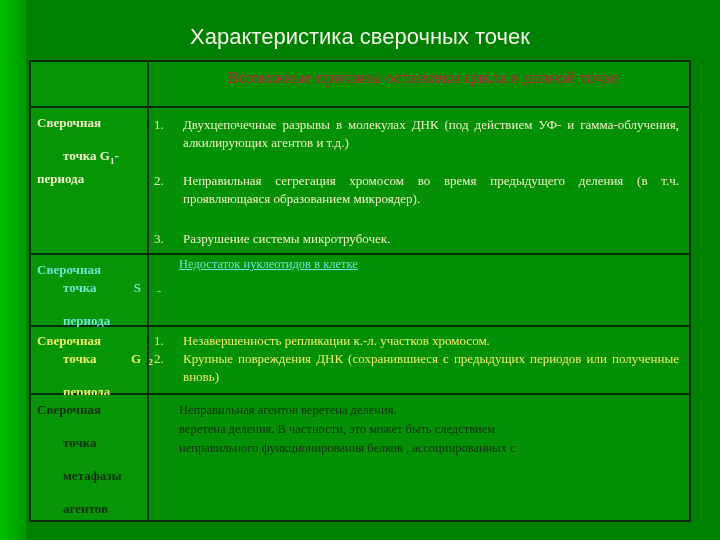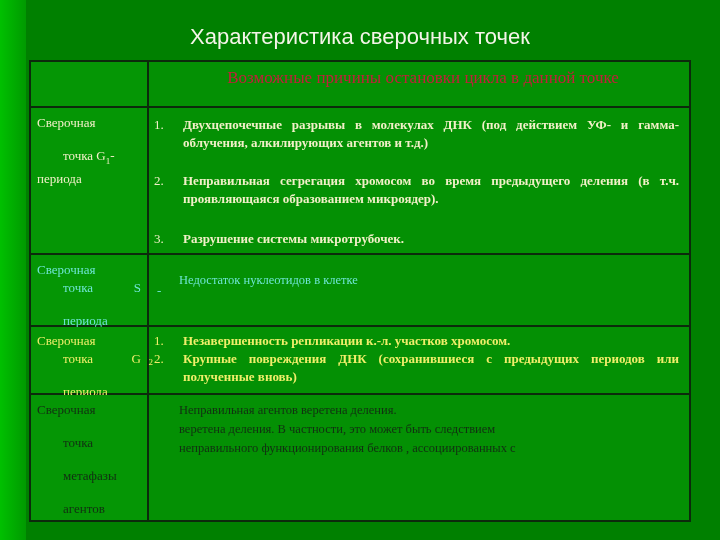--- a/index.html
+++ b/index.html
@@ -19,33 +19,33 @@
     font-family: "Liberation Sans", "DejaVu Sans", sans-serif;
     font-size: 22px;
   }
   .table {
     position: absolute; left: 29px; top: 60px; width: 662px; height: 462px;
     border: 2px solid #0c2a0c; box-sizing: border-box;
     background: #049004;
   }
   .row { position: absolute; left: 0; width: 658px; border-bottom: 2px solid #0c2a0c; box-sizing: border-box; }
   .row:last-child { border-bottom: none; }
-  .col-left { position: absolute; left: 0; top: 0; bottom: 0; width: 118px; border-right: 2px solid #0c2a0c; box-sizing: border-box; background: #059605; }
+  .col-left { position: absolute; left: 0; top: 0; bottom: 0; width: 118px; border-right: 2px solid #0c2a0c; box-sizing: border-box; background: #059605; font-weight: bold; }
   .col-right { position: absolute; left: 118px; top: 0; right: 0; }
   .header-text {
     position: absolute; left: 16px; right: 8px; top: 6px;
     color: #c0203a; font-size: 17px; white-space: nowrap; text-align: center;
   }
   .lbl { position: absolute; left: 6px; top: 6px; font-size: 13px; line-height: 18px; }
   .lbl .l1 { display: block; }
   .lbl .ind { display: block; padding-left: 26px; margin-top: 15px; }
   .lbl .just { display: flex; justify-content: space-between; padding-left: 26px; width: 78px; }
   .item { position: absolute; left: 5px; right: 10px; font-size: 13px; line-height: 18px; }
   .item .num { position: absolute; left: 0; top: 0; width: 24px; }
-  .item .txt { display: block; padding-left: 29px; text-align: justify; font-weight: bold; }
+  .item .txt { display: block; padding-left: 29px; text-align: justify; }
   .c-g1 { color: #f2f0c8; }
   .c-s { color: #6fe6d6; }
   .c-g2 { color: #f0ee6a; }
   .c-m { color: #123012; }
   .para { position: absolute; left: 30px; right: 10px; font-size: 12.5px; line-height: 18px; }
   sub { font-size: 9px; }
 </style>
 </head>
 <body>
 
@@ -91,21 +91,21 @@
       <div class="lbl">
         <span class="l1">Сверочная</span>
         <span class="just">
             <span>точка</span>
             <span>S</span>
           </span>
         <span class="ind">периода</span>
       </div>
     </div>
     <div class="col-right">
-      <div class="para" style="top:16px;">Недостаток нуклеотидов в клетке</div>
+      <div class="para" style="top:0;text-decoration:underline;">Недостаток нуклеотидов в клетке</div>
       <div style="position:absolute;left:8px;top:28px;font-size:13px;">-</div>
     </div>
   </div>
 
   <div class="row c-g2" style="top:265px;height:68px;">
     <div class="col-left">
       <div class="lbl" style="top:5px;">
         <span class="l1">Сверочная</span>
         <span class="just">
             <span>точка</span>

